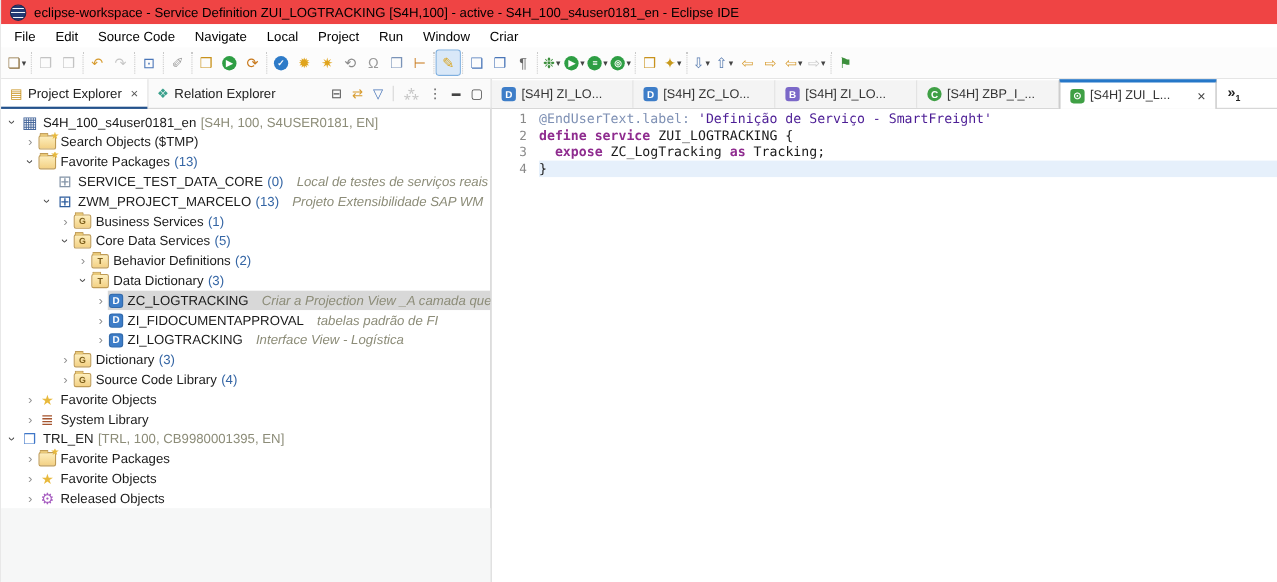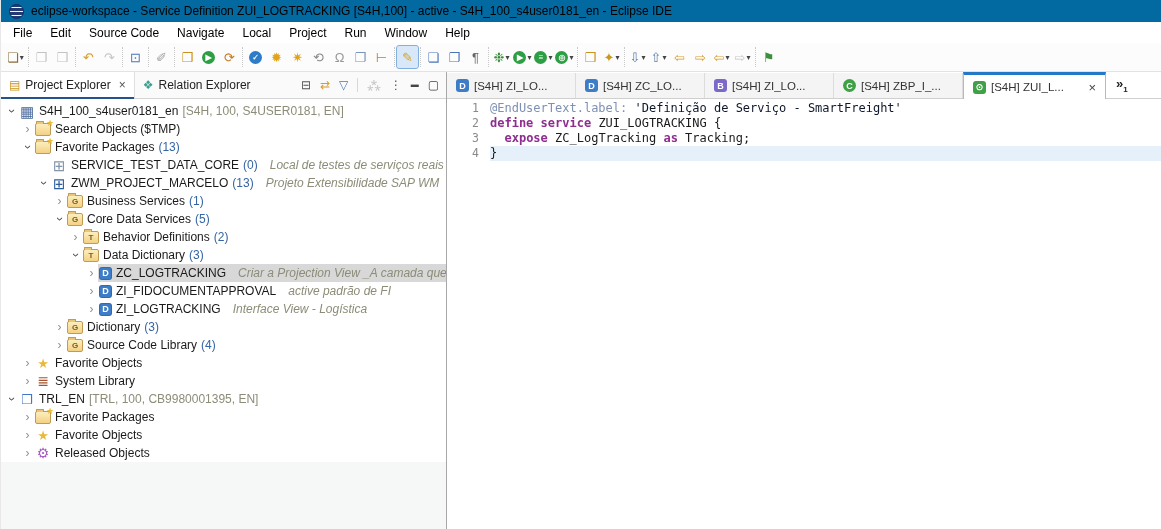--- a/index.html
+++ b/index.html
@@ -1,21 +1,21 @@
 <!DOCTYPE html>
 <html><head>
 <meta charset="utf-8">
 <style>
   html,body{margin:0;padding:0}
   body{width:1161px;height:529px;overflow:hidden;background:#fff;color:#111;
        font-family:"Liberation Sans",sans-serif;font-size:12px;}
   .window{width:1161px;height:529px;display:flex;flex-direction:column;border-left:1px solid #e8e8e8;box-sizing:border-box}
 
   
-  .titlebar{height:22px;flex:none;display:flex;align-items:center;gap:7px;padding-left:8px;background:#0369a1}
+  .titlebar{height:22px;flex:none;display:flex;align-items:center;gap:7px;padding-left:8px;background:#ef4444}
   .eclipse-logo{width:13px;height:13px;border-radius:50%;flex:none;border:1px solid #182a56;
     background:repeating-linear-gradient(180deg,#243a74 0 2px,#f2f5fb 2px 3px,#243a74 3px 4px);}
   .title-text{font-size:12px;color:#000;white-space:nowrap}
 
   
   .menubar{height:21px;flex:none;display:flex;align-items:center;background:#fff;padding-left:3px}
   .menu-item{padding:2px 9px;color:#000;cursor:default}
 
   
   .toolbar{height:28px;flex:none;display:flex;align-items:center;background:#fcfcfc;border-bottom:1px solid #e3e3e3;padding-left:2px;overflow:hidden}
@@ -78,21 +78,21 @@
   .echip.round{border-radius:50%}
   .eoverflow{align-self:center;margin-left:10px;font-weight:bold;color:#222;font-size:13px;cursor:default}
   .eoverflow sub{font-size:8px}
 
   .ebody{flex:1;padding-top:2px;font-family:"DejaVu Sans Mono",monospace;font-size:12px;background:#fff;overflow:hidden}
   .c-line{display:flex;height:15px;line-height:15px;white-space:pre}
   .ln{width:26px;flex:none;text-align:right;padding-right:11px;margin-left:6px;color:#8a8a8a;font-size:11.5px}
   .codetext{flex:1}
   .c-line.cur .codetext{background:#e6f0fb}
   .tok-keyword{color:#8f2c8f;font-weight:bold}
-  .tok-string{color:#0f172a}
+  .tok-string{color:#4c1d95}
   .tok-annotation{color:#7e90b4}
   .tok-plain{color:#1a1a1a}
 </style>
 </head>
 <body>
 
 <div class="window">
 
   <div class="titlebar">
     <span class="eclipse-logo"></span>
@@ -101,21 +101,21 @@
 
   <div class="menubar" id="menubar">
       <span class="menu-item">File</span>
       <span class="menu-item">Edit</span>
       <span class="menu-item">Source Code</span>
       <span class="menu-item">Navigate</span>
       <span class="menu-item">Local</span>
       <span class="menu-item">Project</span>
       <span class="menu-item">Run</span>
       <span class="menu-item">Window</span>
-      <span class="menu-item">Help</span>
+      <span class="menu-item">Criar</span>
     </div>
 
   <div class="toolbar" id="toolbar">
       <span class="tb-group">
         <span class="tb-btn">
           <span class="g" style="color: rgb(138, 109, 59);">❏</span>
           <span class="dd-arrow">▾</span>
         </span>
       </span>
       <span class="tb-group">
@@ -368,21 +368,21 @@
               <span class="chip" style="background: rgb(61, 125, 200);">D</span>
               <span class="t-lbl">ZC_LOGTRACKING</span>
               <span class="t-desc">Criar a Projection View _A camada que o .</span>
             </span>
           </div>
           <div class="t-row" style="padding-left: 84px;">
             <span class="chev">›</span>
             <span class="t-body">
               <span class="chip" style="background: rgb(61, 125, 200);">D</span>
               <span class="t-lbl">ZI_FIDOCUMENTAPPROVAL</span>
-              <span class="t-desc">active padrão de FI</span>
+              <span class="t-desc">tabelas padrão de FI</span>
             </span>
           </div>
           <div class="t-row" style="padding-left: 84px;">
             <span class="chev">›</span>
             <span class="t-body">
               <span class="chip" style="background: rgb(61, 125, 200);">D</span>
               <span class="t-lbl">ZI_LOGTRACKING</span>
               <span class="t-desc">Interface View - Logística</span>
             </span>
           </div>

